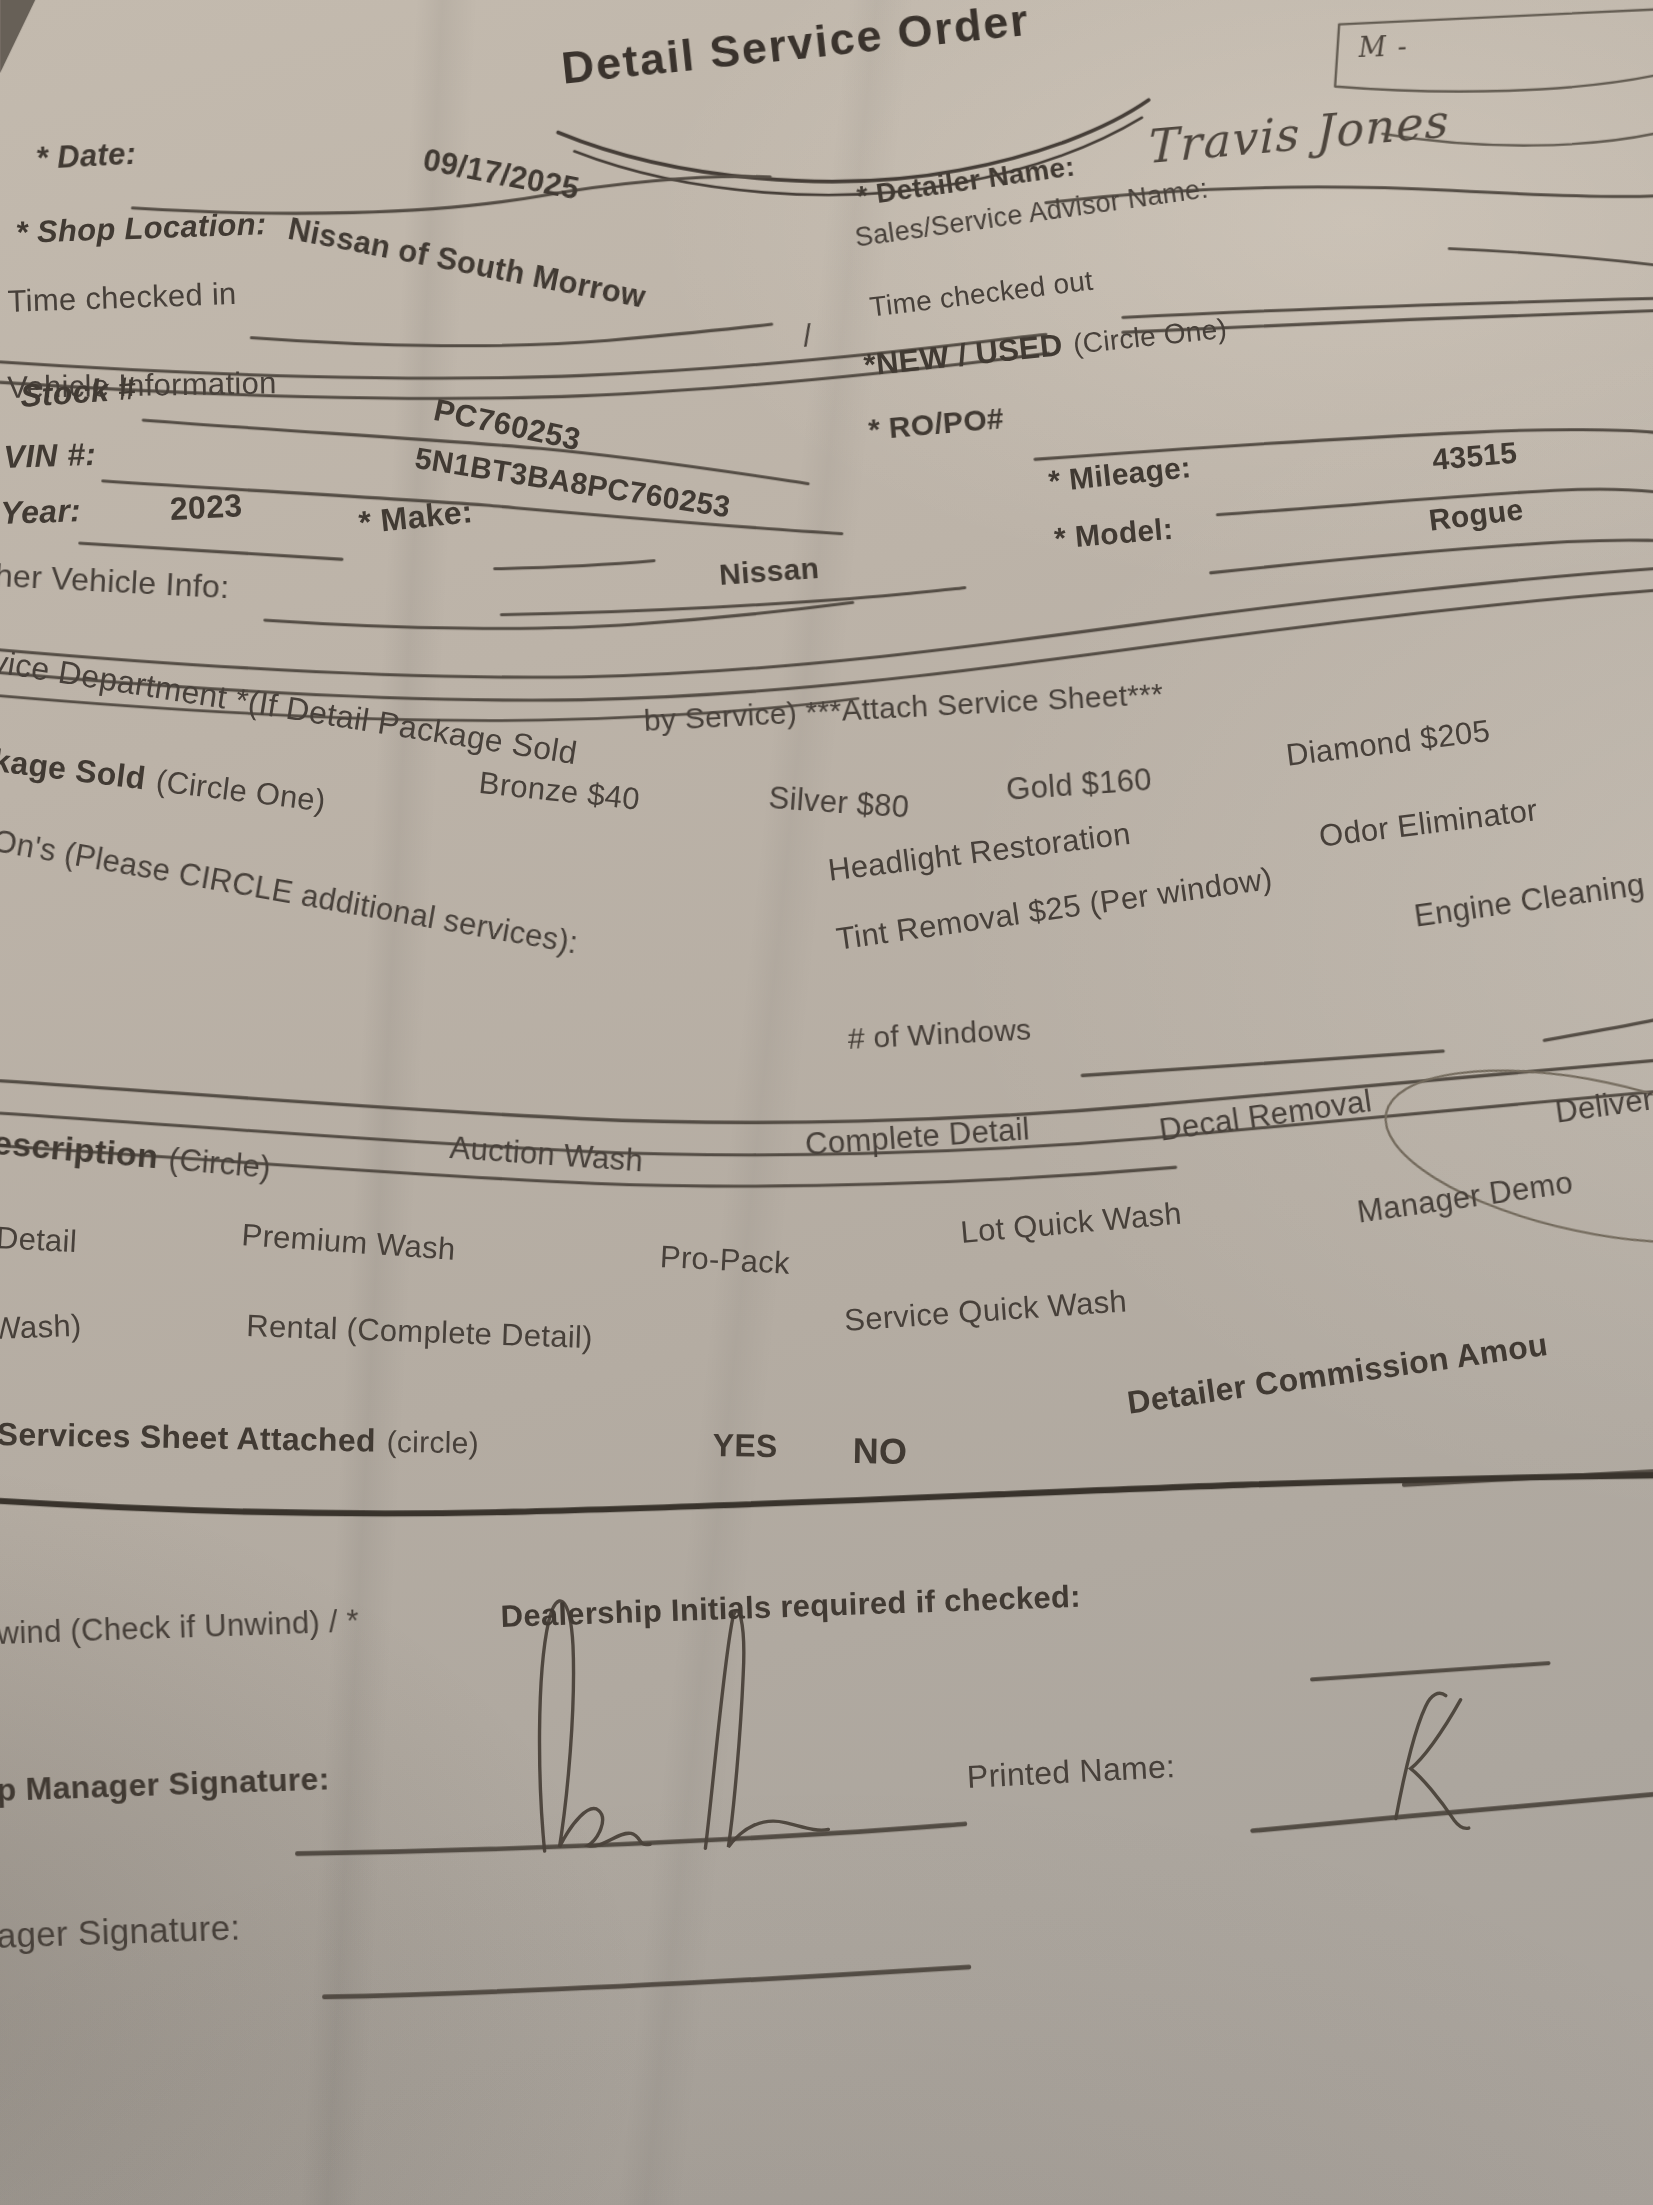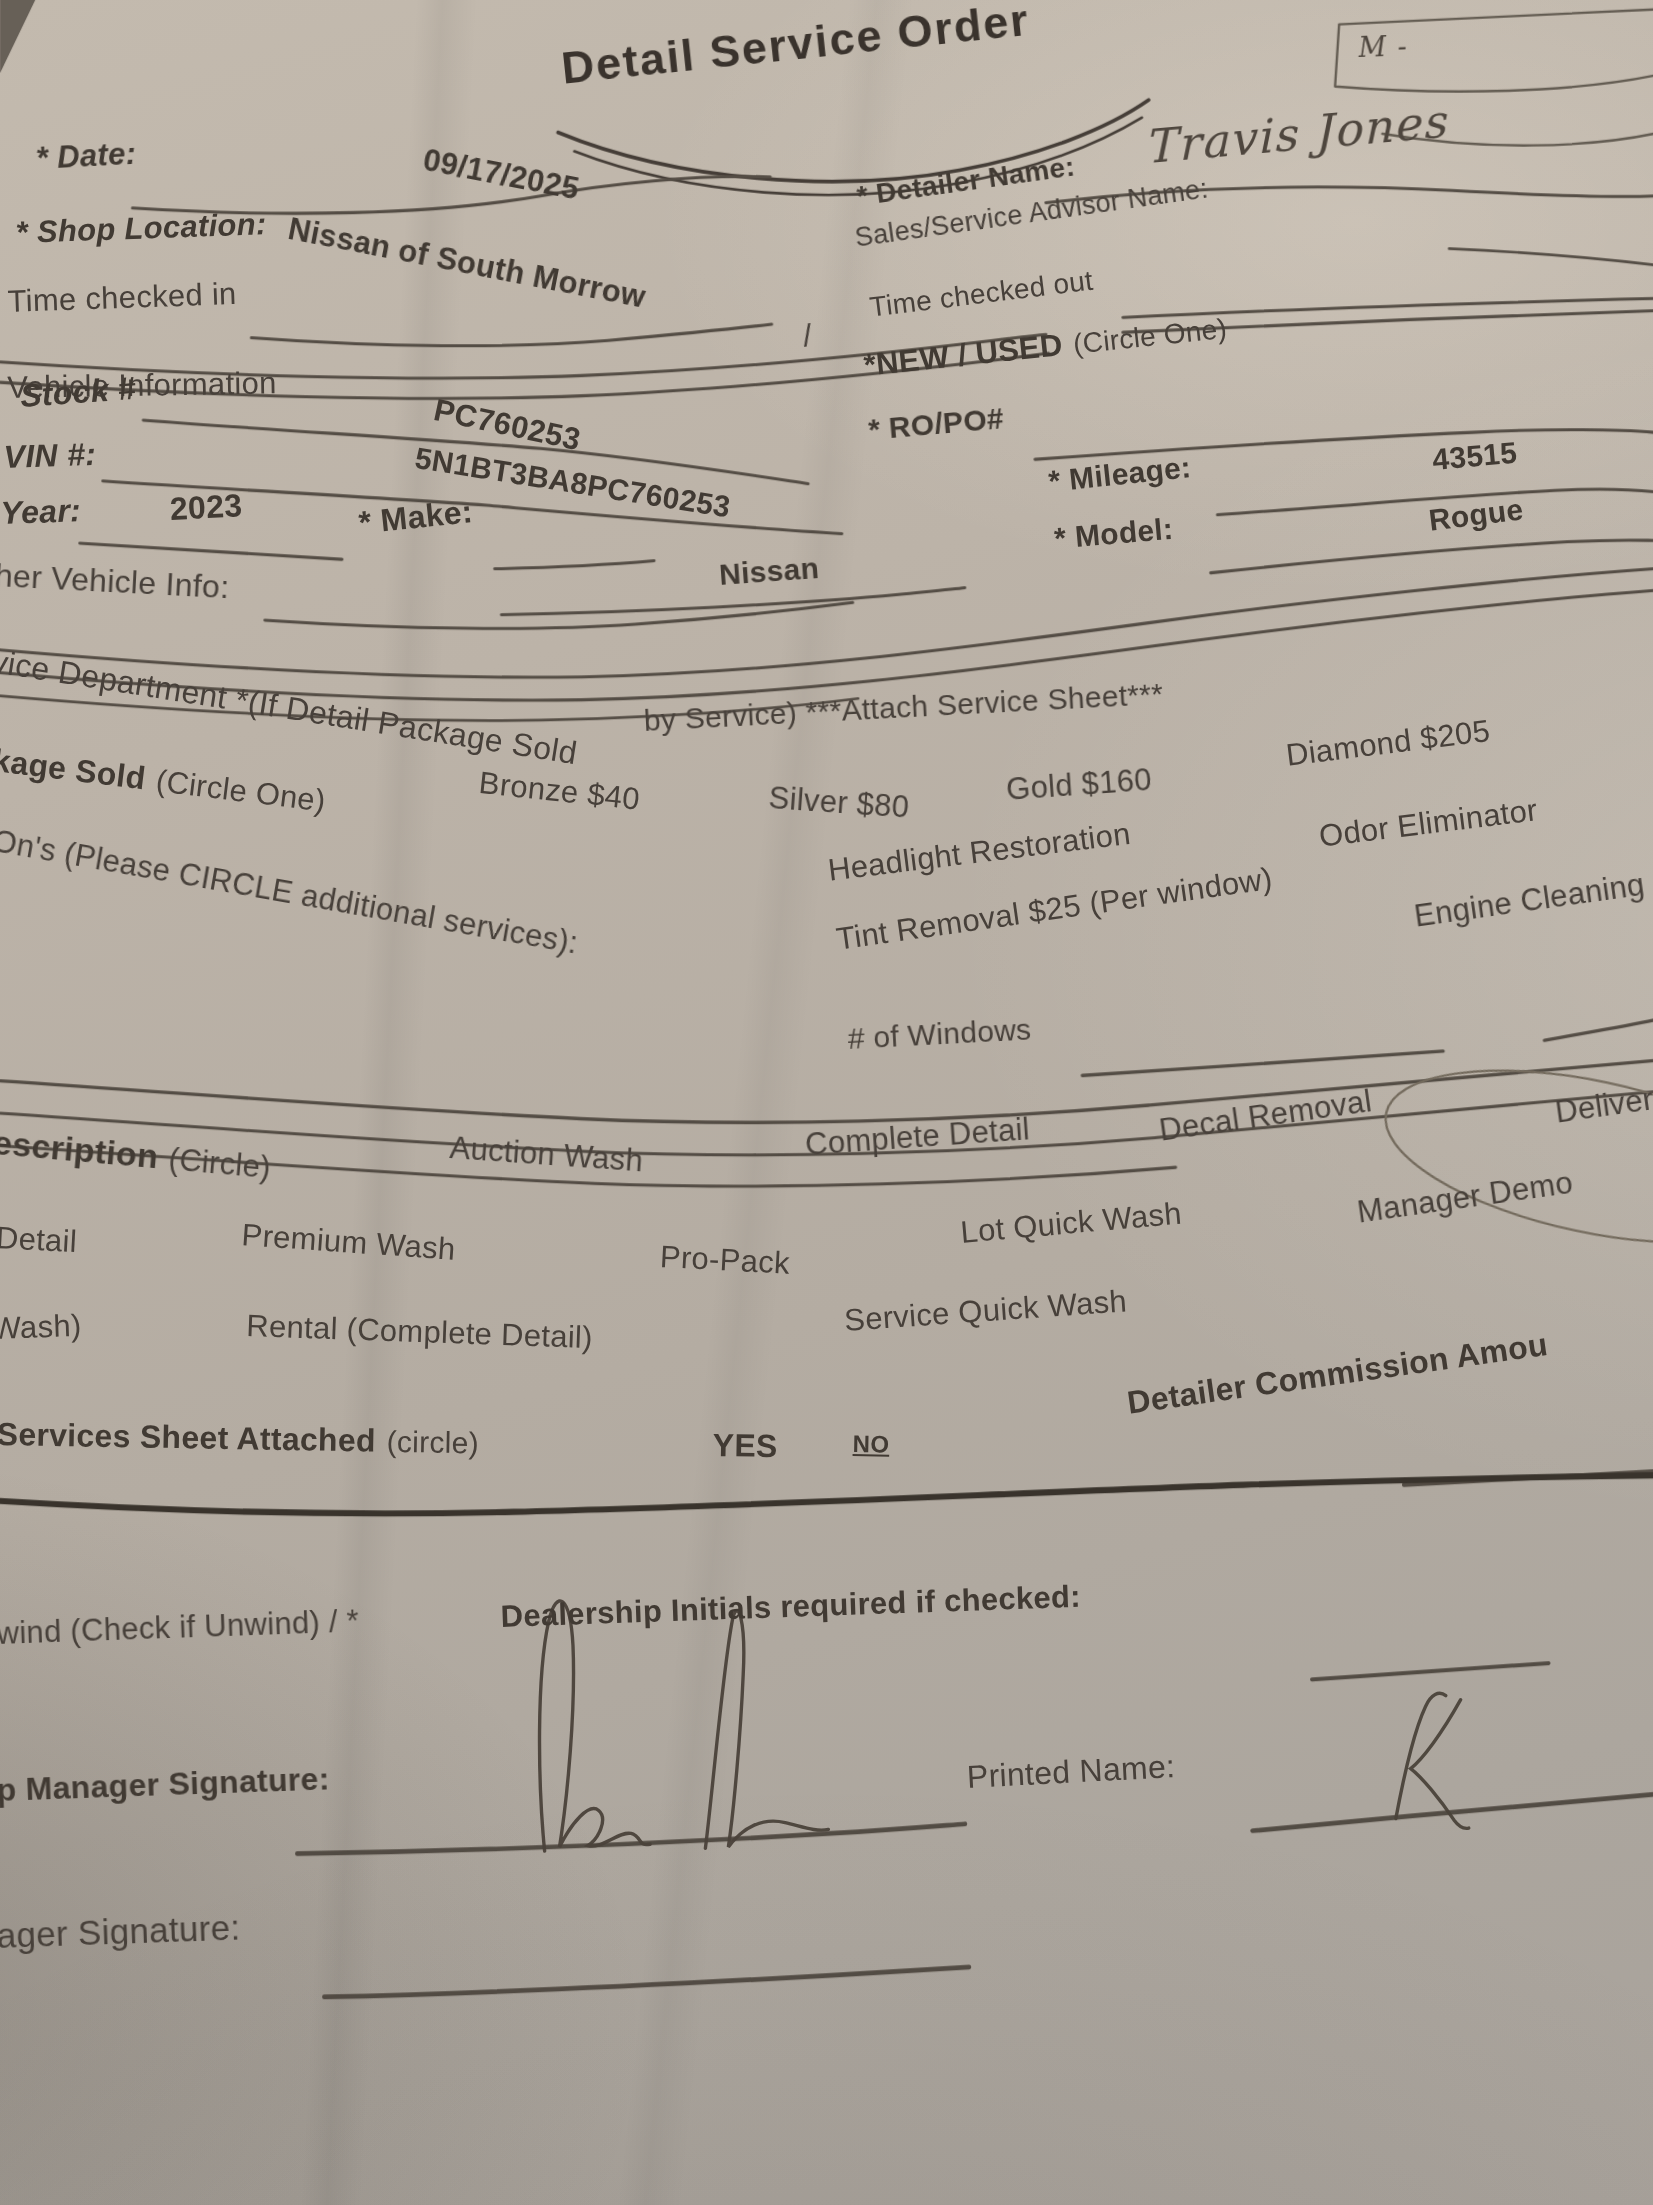--- a/index.html
+++ b/index.html
@@ -164,21 +164,21 @@
   <div class="t" style="left:1355px;top:1195px;font-size:31px;transform:rotate(-8deg);">Manager Demo</div>
 
   <div class="t" style="left:-9.5px;top:1311px;font-size:31px;transform:rotate(-2deg);">Wash)</div>
   <div class="t" style="left:247px;top:1308px;font-size:31px;transform:rotate(2deg);">Rental (Complete Detail)</div>
   <div class="t" style="left:843px;top:1303px;font-size:31px;transform:rotate(-4deg);">Service Quick Wash</div>
 
   <div class="t" style="left:-2.7px;top:1416px;font-size:32px;transform:rotate(1deg);">
     <span class="b">Services Sheet Attached</span><span class="sfx" style="font-size:30px;">(circle)</span>
   </div>
   <div class="t b" style="left:713px;top:1427px;font-size:32px;transform:rotate(1deg);">YES</div>
-  <div class="t b" style="left:853px;top:1430px;font-size:24px;transform:rotate(1deg);text-decoration:underline;">NO</div>
+  <div class="t b" style="left:853px;top:1430px;font-size:36px;transform:rotate(1deg);">NO</div>
   <div class="t b" style="left:1125px;top:1385px;font-size:32px;transform:rotate(-8deg);">Detailer Commission Amou</div>
 
   <div class="t" style="left:-4px;top:1616px;font-size:31px;transform:rotate(-2deg);">wind (Check if Unwind) / *</div>
   <div class="t b" style="left:500px;top:1599px;font-size:31px;transform:rotate(-2deg);">Dealership Initials required if checked:</div>
 
   <div class="t b" style="left:-4px;top:1772px;font-size:32px;transform:rotate(-2deg);">p Manager Signature:</div>
   <div class="t" style="left:966px;top:1759px;font-size:32px;transform:rotate(-3deg);">Printed Name:</div>
 
   <div class="t" style="left:-4px;top:1916px;font-size:35px;transform:rotate(-2deg);">ager Signature:</div>
 

